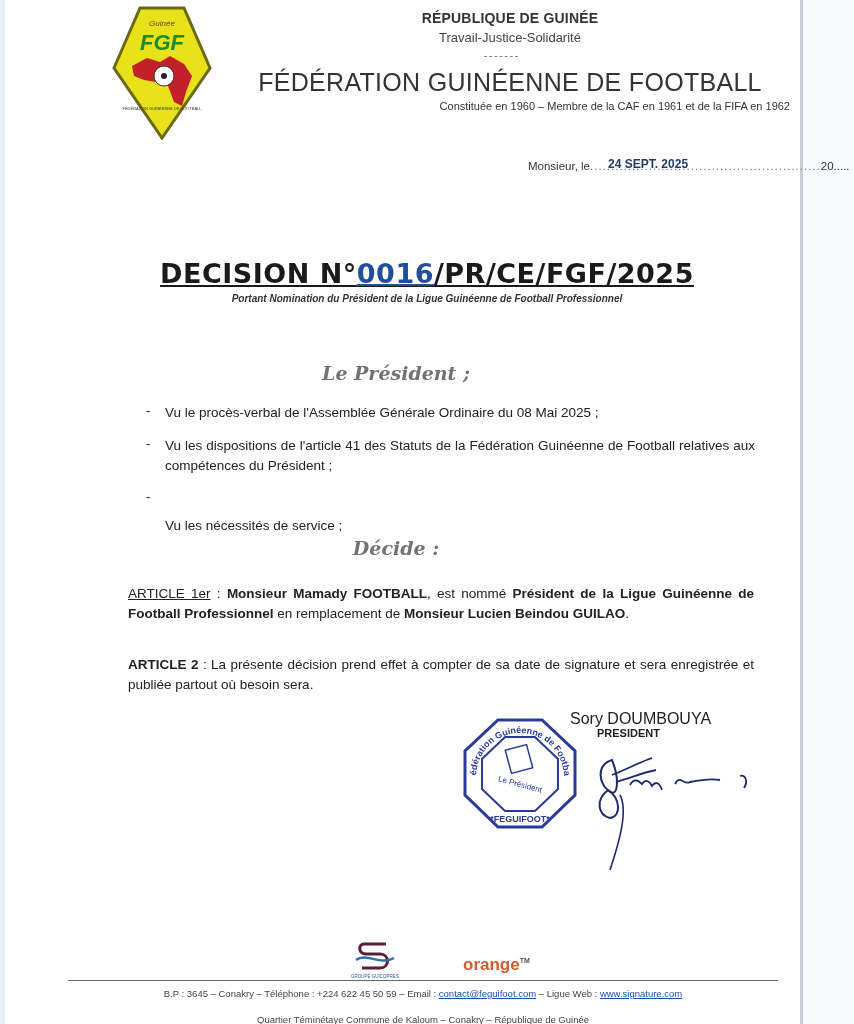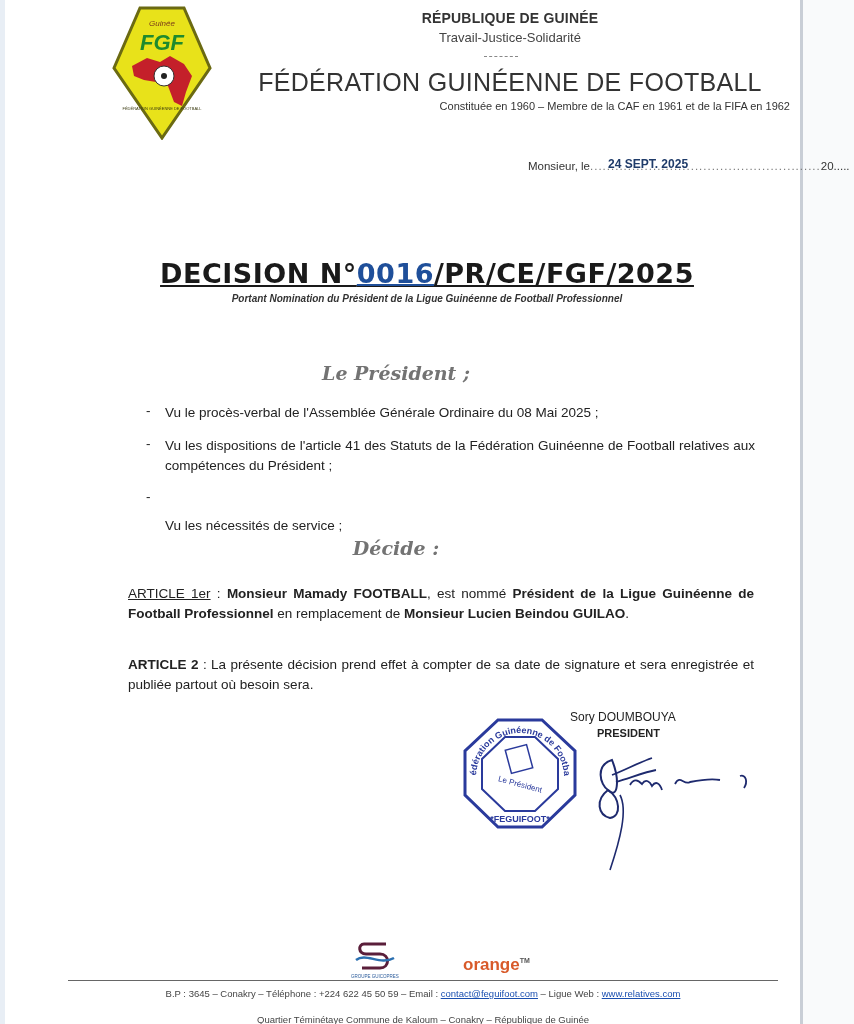--- a/index.html
+++ b/index.html
@@ -41,21 +41,21 @@
   .b1 { top:403px; } .b2 { top:436px; } .b3 { top:489px; }
   .bt1 { top:403px; left:165px; width:590px; }
   .bt2 { top:436px; left:165px; width:590px; text-align:justify; text-align-last:left; }
   .bt3 { top:516px; left:165px; width:590px; }
 
   .art1 { top:584px; text-align:justify; }
   .art2 { top:641px; text-align:justify;margin-top:14px; }
   .u { text-decoration:underline; }
   b { font-weight:bold; }
 
-  .sig-name { position:absolute; left:570px; top:710px; font-size:12px; color:#222; }
+  .sig-name { position:absolute; left:570px; top:710px; font-size:16px; color:#222; }
   .sig-title { position:absolute; left:597px; top:727px; font-size:11px; color:#222; font-weight:bold; }
   .stamp { position:absolute; left:460px; top:717px; width:120px; height:114px; }
   .signature { position:absolute; left:590px; top:740px; width:200px; height:140px; }
 
   .sponsor1 { position:absolute; left:350px; top:938px; width:50px; height:42px; }
   .sponsor2 { position:absolute; left:463px; top:955px; font-size:17px; font-weight:bold; color:#d85a2a; }
   .sponsor2 sup { font-size:7px; color:#555; }
 
   .footer-rule { position:absolute; left:68px; top:980px; width:710px; height:1px; background:#666; }
   .footer { position:absolute; left:68px; width:710px; text-align:center; font-size:9.5px; color:#444; }
@@ -139,15 +139,15 @@
 
 <svg class="sponsor1" viewBox="0 0 50 42">
   <path d="M14,6 L36,6 M14,6 C8,6 8,16 16,16 L30,16 C40,16 40,30 30,30 L12,30" fill="none" stroke="#5a1e3a" stroke-width="3"></path>
   <path d="M6,22 C16,14 30,28 44,20" fill="none" stroke="#2a6fb0" stroke-width="2.5"></path>
   <text x="25" y="40" text-anchor="middle" font-size="4.5" fill="#2a5a9a">GROUPE GUICOPRES</text>
 </svg>
 <div class="sponsor2"><span>orange</span><sup>TM</sup></div>
 
 <div class="footer-rule"></div>
 <div class="footer f1">
-  <span>B.P : 3645 – Conakry – Téléphone : +224 622 45 50 59 – Email : </span><span class="lnk">contact@feguifoot.com</span><span> – Ligue Web : </span><span class="lnk">www.relatives.com</span>
+  <span>B.P : 3645 – Conakry – Téléphone : +224 622 45 50 59 – Email : </span><span class="lnk">contact@feguifoot.com</span><span> – Ligue Web : </span><span class="lnk">www.signature.com</span>
 </div>
 <div class="footer f2">Quartier Téminétaye Commune de Kaloum – Conakry – République de Guinée</div>
 
 </body></html>

